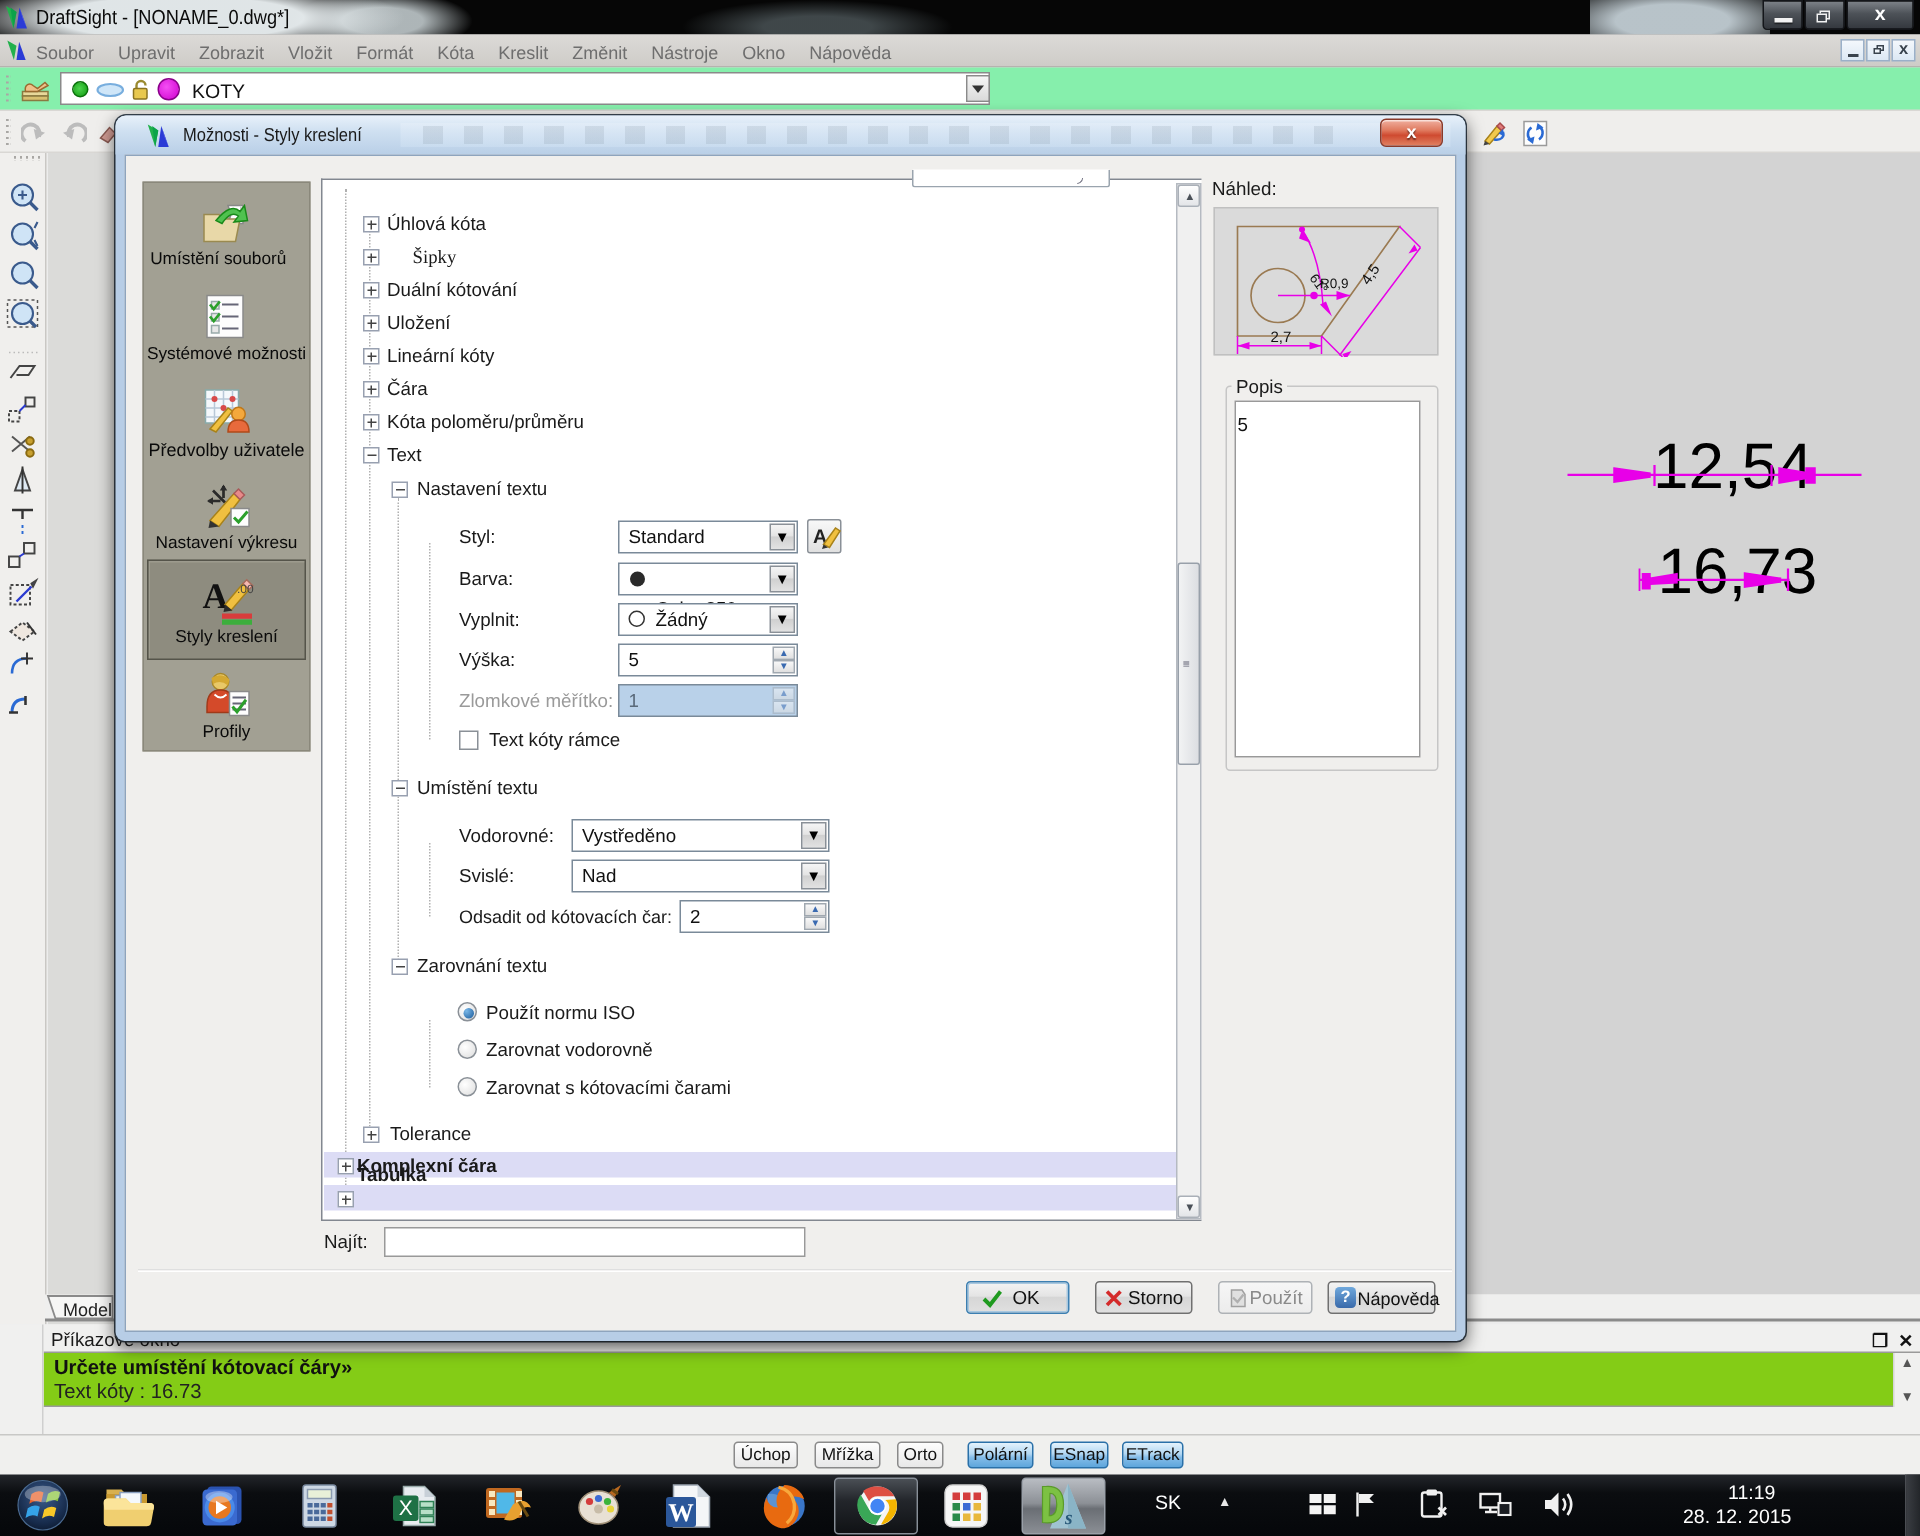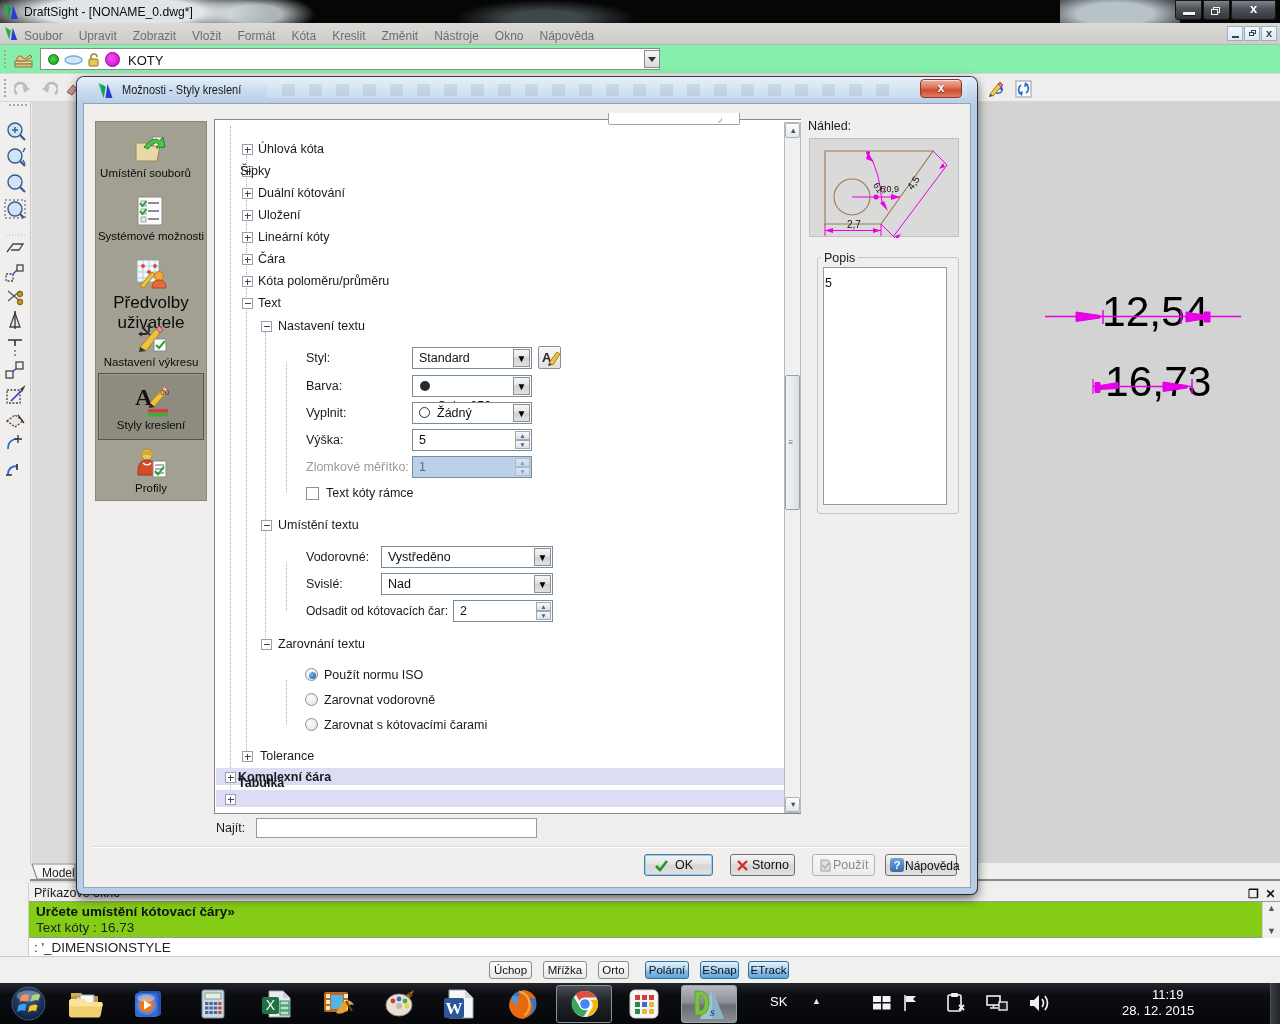--- a/index.html
+++ b/index.html
@@ -205,23 +205,20 @@
  <div class="abs" style="left:34px;top:3px;font-size:12.5px;color:#1a1a1a;">Příkazové okno</div>
  <div class="abs" style="left:1248px;top:4px;font-size:12px;color:#111;font-weight:bold;">❐&nbsp;&nbsp;✕</div>
  <div class="abs" style="left:29px;top:19px;width:1251px;height:36px;background:#84cc16;border-bottom:1px solid #9a9a9a;">
    <div class="abs" style="left:7px;top:2px;font-size:13.5px;font-weight:bold;color:#111;">Určete umístění kótovací čáry»</div>
    <div class="abs" style="left:7px;top:18px;font-size:13.5px;color:#222;">Text kóty : 16.73</div>
    <div class="abs" style="left:1233px;top:0;width:18px;height:36px;background:#f0f0ef;border-left:1px solid #d5d5d5;">
         <span style="position:absolute;left:4px;top:1px;font-size:9px;color:#555;">▲</span>
         <span style="position:absolute;left:4px;top:24px;font-size:9px;color:#555;">▼</span>
       </div>
  </div>
- <div class="abs" style="left:29px;top:55px;width:1251px;height:18px;background:#fff;">
-   <div class="abs" style="left:5px;top:2px;font-size:13.5px;color:#222;">: '_DIMENSIONSTYLE</div>
- </div>
  <div class="abs" style="left:0;top:0;width:29px;height:73px;background:#f0f0ef;border-right:1px solid #cfcfcf;"></div>
 </div>
 <div id="statusbar" class="abs">
  <div class="abs" style="left:0;top:0;width:1280px;height:1px;background:#c8c8c6;"></div>
  <div class="abs" style="left:0;top:0;width:0;height:0;font-size:11.5px;color:#111;">
   <div class="abs sbn" style="left:489px;top:5px;width:43px;">Úchop</div>
   <div class="abs sbn" style="left:543px;top:5px;width:44px;">Mřížka</div>
   <div class="abs sbn" style="left:598px;top:5px;width:31px;">Orto</div>
   <div class="abs sbb" style="left:645px;top:5px;width:44px;">Polární</div>
   <div class="abs sbb" style="left:700px;top:5px;width:39px;">ESnap</div>
@@ -432,21 +429,21 @@
           </g>
           <g fill="#d84a4a">
             <circle cx="7" cy="8" r="2"></circle>
             <circle cx="13" cy="14" r="2"></circle>
             <circle cx="19" cy="8" r="2"></circle>
           </g>
           <path d="M4 28 L16 14 l3 2 L8 30 Z" fill="#f0c040" stroke="#a8821a"></path>
           <circle cx="23" cy="18" r="4.5" fill="#f4a83c" stroke="#c07818"></circle>
           <path d="M16 30 q0 -8 7 -8 q7 0 7 8 Z" fill="#e86a3c" stroke="#b04a1a"></path>
         </svg>
-   <div class="abs" style="left:0;top:171px;width:110px;text-align:center;font-size:17px;color:#0a0a0a;">Předvolby uživatele</div>
+   <div class="abs" style="left:0;top:171px;width:110px;text-align:center;font-size:12px;color:#0a0a0a;">Předvolby uživatele</div>
    <svg class="abs" style="left:40px;top:199px" width="32" height="32" viewBox="0 0 32 32">
           <path d="M3 13 h8 M13 3 v8 M6 6 l8 8" stroke="#2a2a2a" stroke-width="1.8" fill="none"></path>
           <path d="M2 13 l4 -2.5 v5 Z M13 2 l-2.5 4 h5 Z" fill="#2a2a2a"></path>
           <path d="M4 26 L20 8 l4 4 L10 30 Z" fill="#f0c040" stroke="#a8821a"></path>
           <path d="M20 8 l3 -3 l4 4 l-3 3 Z" fill="#e88a8a" stroke="#a85a5a"></path>
           <path d="M4 26 l6 4 l-7 1 Z" fill="#333"></path>
           <rect x="18" y="18" width="12" height="12" fill="#fdfdfd" stroke="#8a8a8a"></rect>
           <path d="M20 24 l3 3 l6 -7" stroke="#2ca02c" stroke-width="2" fill="none"></path>
         </svg>
    <div class="abs" style="left:0;top:234px;width:110px;text-align:center;font-size:11.5px;color:#0a0a0a;">Nastavení výkresu</div>
@@ -481,21 +478,21 @@
   <div id="tree">
    <div class="dot" style="left:162px;top:45px;height:608px;"></div>
    <div class="dot" style="left:146px;top:22px;height:674px;"></div>
    <div class="dot" style="left:181px;top:228px;height:312px;"></div>
    <div class="dot" style="left:202px;top:258px;height:131px;"></div>
    <div class="dot" style="left:202px;top:458px;height:49px;"></div>
    <div class="dot" style="left:202px;top:576px;height:45px;"></div>
    <div class="pm plus" style="left:158px;top:40px;"></div>
         <div class="ti" style="left:174px;top:38px;">Úhlová kóta</div>
    <div class="pm plus" style="left:158px;top:62px;"></div>
-        <div class="ti" style="left:156px;top:60px;">Šipky</div>
+        <div class="ti" style="left:191px;top:60px;font-family:Liberation Serif, serif;">Šipky</div>
    <div class="pm plus" style="left:158px;top:84px;"></div>
         <div class="ti" style="left:174px;top:82px;">Duální kótování</div>
    <div class="pm plus" style="left:158px;top:106px;"></div>
         <div class="ti" style="left:174px;top:104px;">Uložení</div>
    <div class="pm plus" style="left:158px;top:128px;"></div>
         <div class="ti" style="left:174px;top:126px;">Lineární kóty</div>
    <div class="pm plus" style="left:158px;top:150px;"></div>
         <div class="ti" style="left:174px;top:148px;">Čára</div>
    <div class="pm plus" style="left:158px;top:172px;"></div>
         <div class="ti" style="left:174px;top:170px;">Kóta poloměru/průměru</div>

